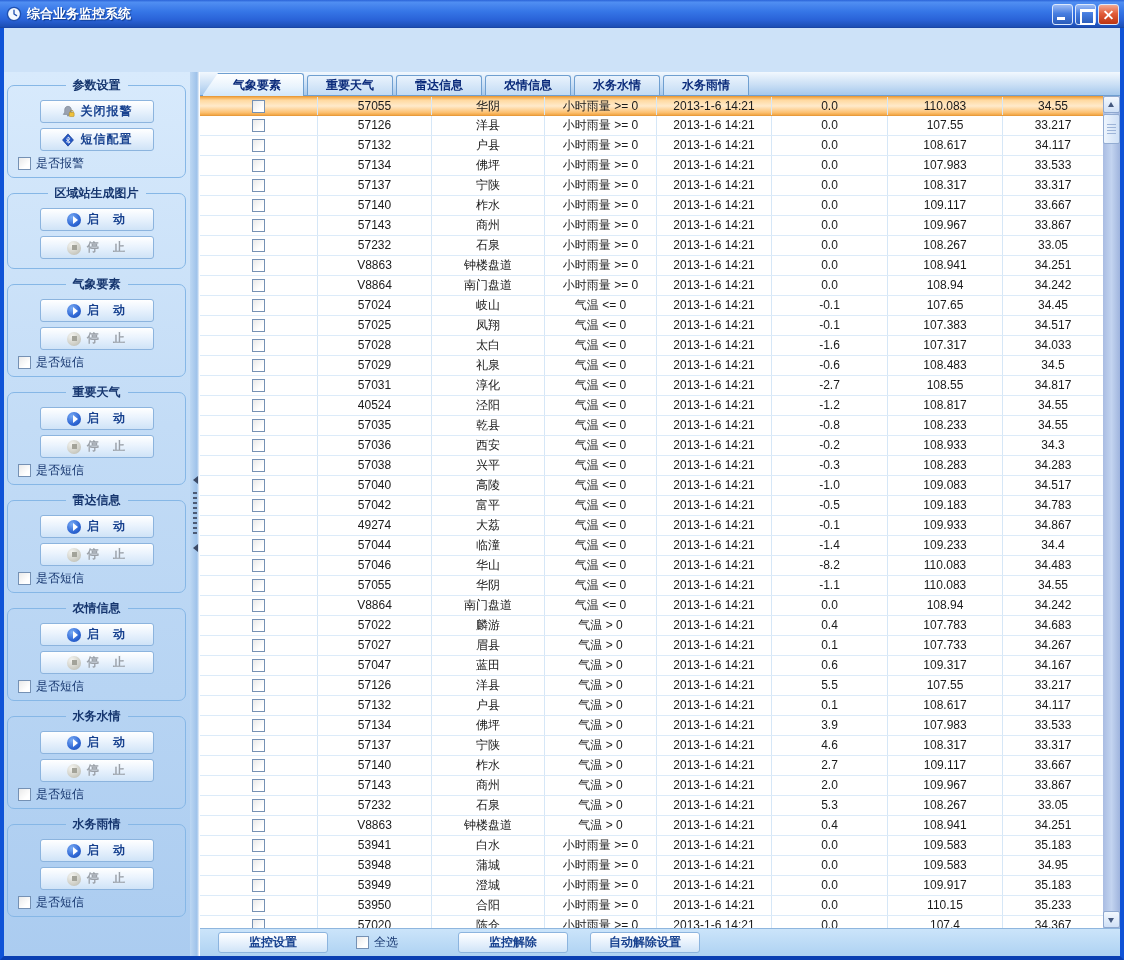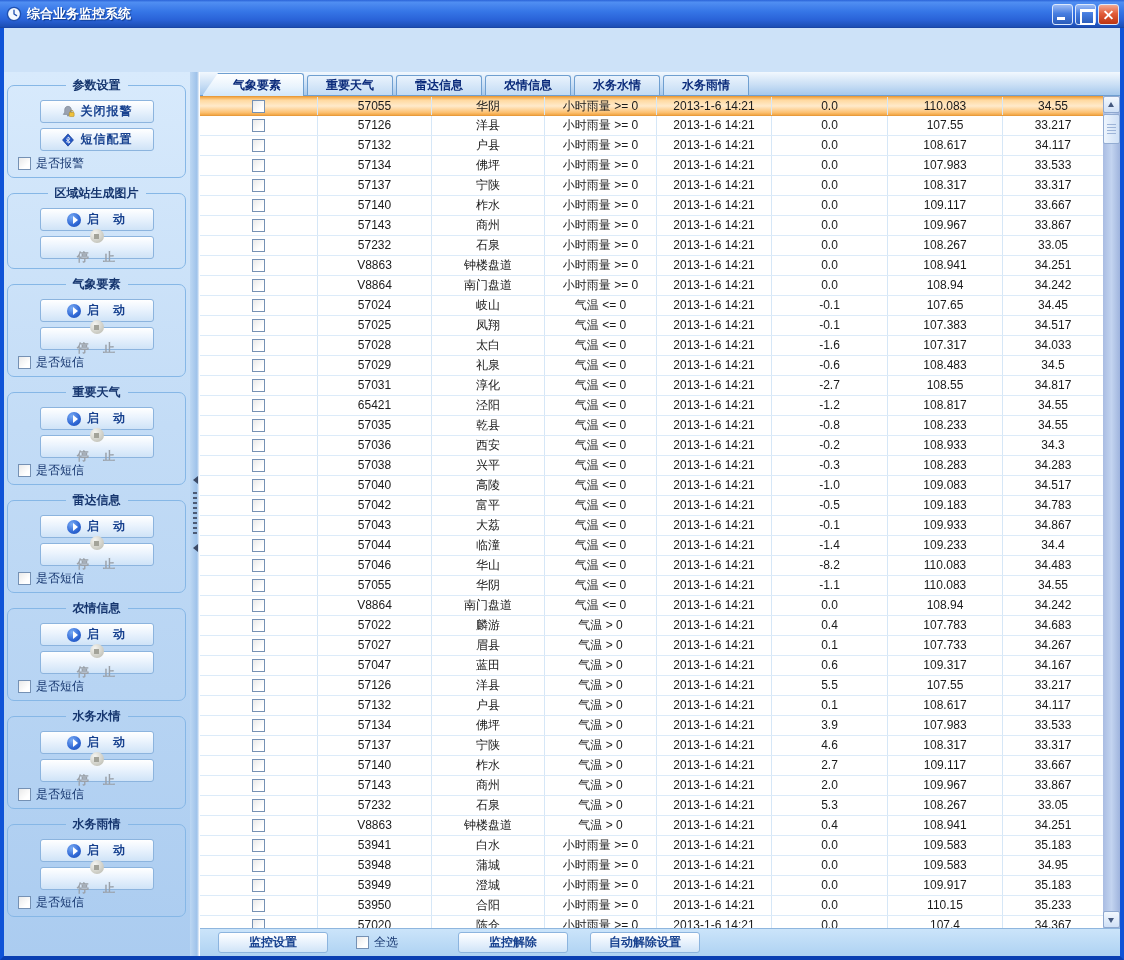--- a/index.html
+++ b/index.html
@@ -32,21 +32,21 @@
 
   
   .sidebar { width:186px; flex:0 0 186px; overflow:hidden; padding:3px 3px 0 2px;
     background:linear-gradient(180deg,#d8eafc 0%,#c3dcf6 40%,#abccf0 100%); }
   fieldset.group { border:1px solid #86b7e6; border-radius:7px; margin:2px 1px 7px 1px; padding:1px 6px 5px 6px; }
   fieldset.group legend { margin:0 auto; padding:0 7px; color:#15356e; font-size:12px; font-weight:bold; }
   .g-btn { display:flex; align-items:center; justify-content:center; gap:6px; width:114px; height:23px;
     margin:5px auto 4px auto; border:1px solid #8cb4de; border-radius:3px; cursor:pointer;
     background:linear-gradient(180deg,#ffffff 0%,#eaf3fd 45%,#cfe3f7 100%);
     color:#17418f; font-size:12px; font-weight:bold; letter-spacing:1px; }
-  .g-btn.disabled { color:#9aa0a8;flex-direction:column; }
+  .g-btn.disabled { color:#9aa0a8; }
   .pad-extra { padding-bottom:30px; }
   .chk-row { display:flex; align-items:center; gap:5px; margin:4px 0 0 4px;
     color:#15356e; font-size:12px; }
   .cb { width:13px; height:13px; flex:0 0 13px; display:inline-block; border:1px solid #7591b4;
     background:linear-gradient(135deg,#e9e9e9 0%,#ffffff 70%); cursor:pointer; }
   .ic-start { width:14px; height:14px; border-radius:50%; flex:0 0 14px;
     background:radial-gradient(circle at 35% 30%,#79abf4 0%,#2e66d4 60%,#1b4aad 100%);
     display:inline-flex; align-items:center; justify-content:center; }
   .ic-start i { width:0; height:0; border-left:5px solid #fff; border-top:4px solid transparent; border-bottom:4px solid transparent; margin-left:2px; }
   .ic-stop { width:14px; height:14px; border-radius:50%; flex:0 0 14px;
@@ -508,21 +508,21 @@
     <div class="td c3">气温 &lt;= 0</div>
     <div class="td c4">2013-1-6 14:21</div>
     <div class="td c5">-2.7</div>
     <div class="td c6">108.55</div>
     <div class="td c7">34.817</div>
   </div>
               <div class="trow">
     <div class="td c0">
                   <span class="cb"></span>
                 </div>
-    <div class="td c1">65421</div>
+    <div class="td c1">40524</div>
     <div class="td c2">泾阳</div>
     <div class="td c3">气温 &lt;= 0</div>
     <div class="td c4">2013-1-6 14:21</div>
     <div class="td c5">-1.2</div>
     <div class="td c6">108.817</div>
     <div class="td c7">34.55</div>
   </div>
               <div class="trow">
     <div class="td c0">
                   <span class="cb"></span>
@@ -580,21 +580,21 @@
     <div class="td c3">气温 &lt;= 0</div>
     <div class="td c4">2013-1-6 14:21</div>
     <div class="td c5">-0.5</div>
     <div class="td c6">109.183</div>
     <div class="td c7">34.783</div>
   </div>
               <div class="trow">
     <div class="td c0">
                   <span class="cb"></span>
                 </div>
-    <div class="td c1">57043</div>
+    <div class="td c1">49274</div>
     <div class="td c2">大荔</div>
     <div class="td c3">气温 &lt;= 0</div>
     <div class="td c4">2013-1-6 14:21</div>
     <div class="td c5">-0.1</div>
     <div class="td c6">109.933</div>
     <div class="td c7">34.867</div>
   </div>
               <div class="trow">
     <div class="td c0">
                   <span class="cb"></span>

